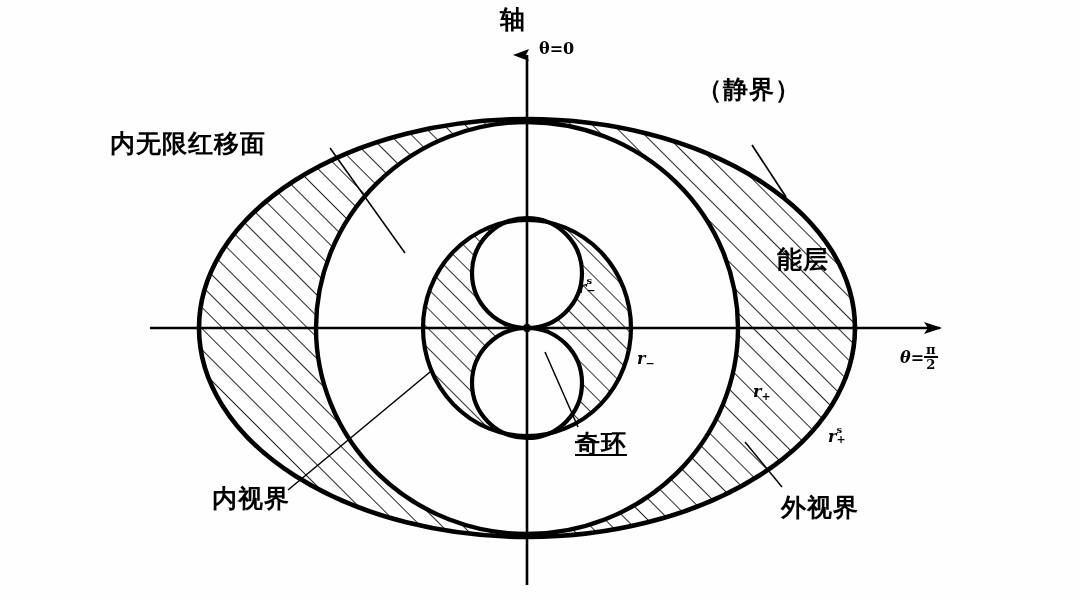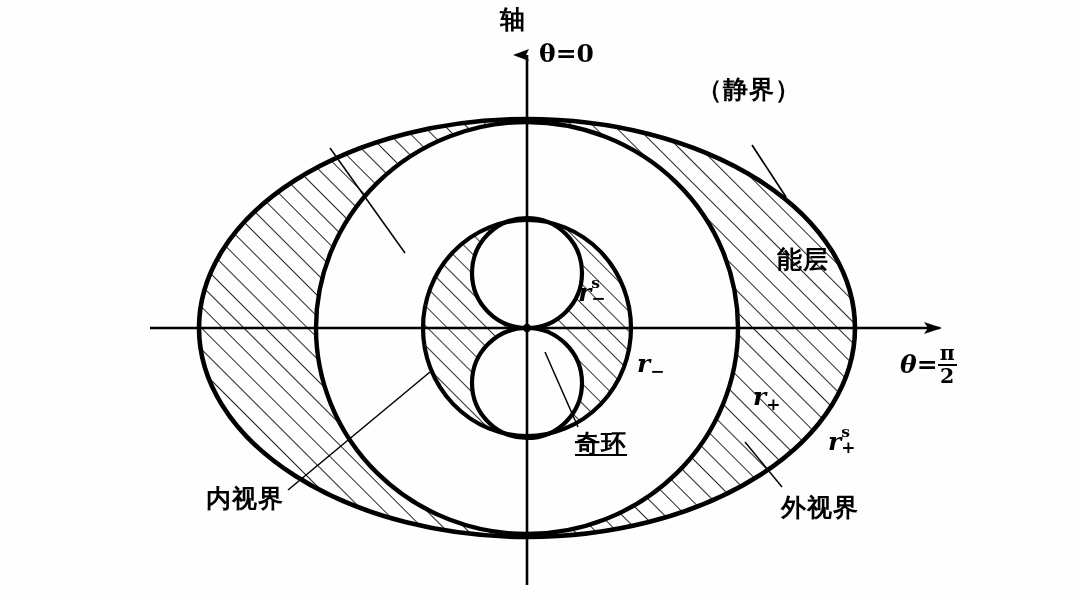--- a/index.html
+++ b/index.html
@@ -33,21 +33,21 @@
     font-family: "DejaVu Sans", sans-serif;
   }
   .cjk {
     font-size: 25px;
     font-weight: 600;
     letter-spacing: 1px;
   }
   .math {
     font-family: "DejaVu Serif", serif;
     font-style: italic;
-    font-size: 25px;
+    font-size: 16px;
     font-weight: 600;
   }
   .math-up {
     font-style: normal;
   }
   .sub {
     font-size: 0.68em;
     vertical-align: -0.30em;
     font-style: normal;
     font-weight: 700;
@@ -183,26 +183,27 @@
   </div>
 
   <div class="lbl math" style="left:900px; top:344px;">
     <span>θ=</span><span class="frac"><span class="num">π</span><span class="den">2</span></span>
   </div>
 
   <div class="lbl cjk" style="left:697px; top:76px;">
     <div class="center-line">（静界）</div>
   </div>
 
+  <div class="lbl cjk" style="left:110px; top:130px;">内无限红移面</div>
 
   <div class="lbl cjk" style="left:746px; top:246px;margin-left:31px;">能层</div>
 
   <div class="lbl cjk" style="left:575px; top:430px;text-decoration:underline;">奇环</div>
 
-  <div class="lbl cjk" style="left:206px; top:485px;">内视界</div>
+  <div class="lbl cjk" style="left:212px; top:485px;">内视界</div>
 
   <div class="lbl cjk" style="left:781px; top:494px;">外视界</div>
 
   <div class="lbl math" style="left:578px; top:279px;">
     <span>r</span><span class="subsup"><span class="s-up">s</span><span class="s-dn">−</span></span>
   </div>
 
   <div class="lbl math" style="left:637px; top:350px;">
     <span>r</span><span class="sub">−</span>
   </div>

